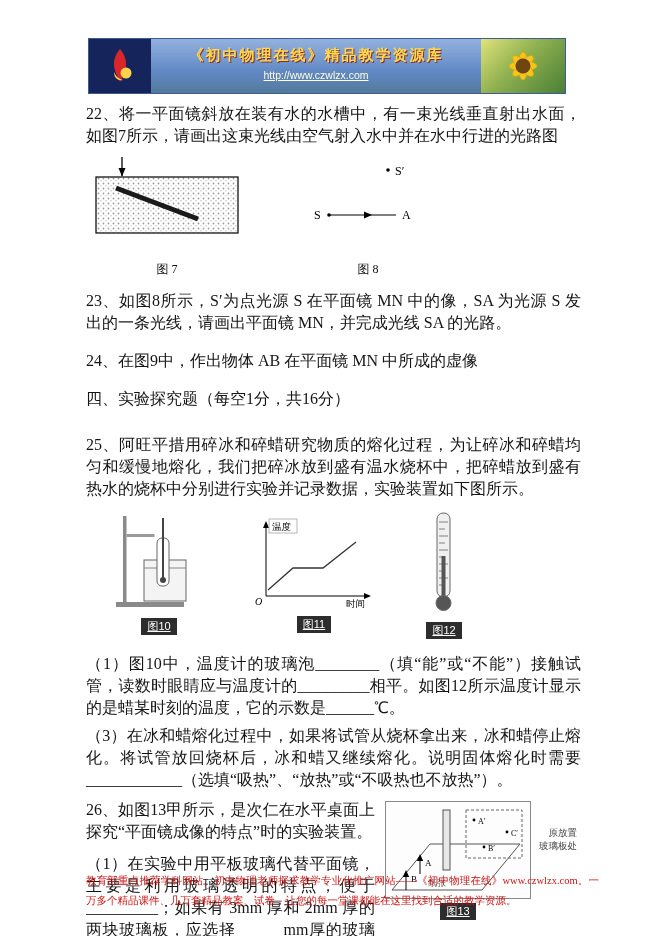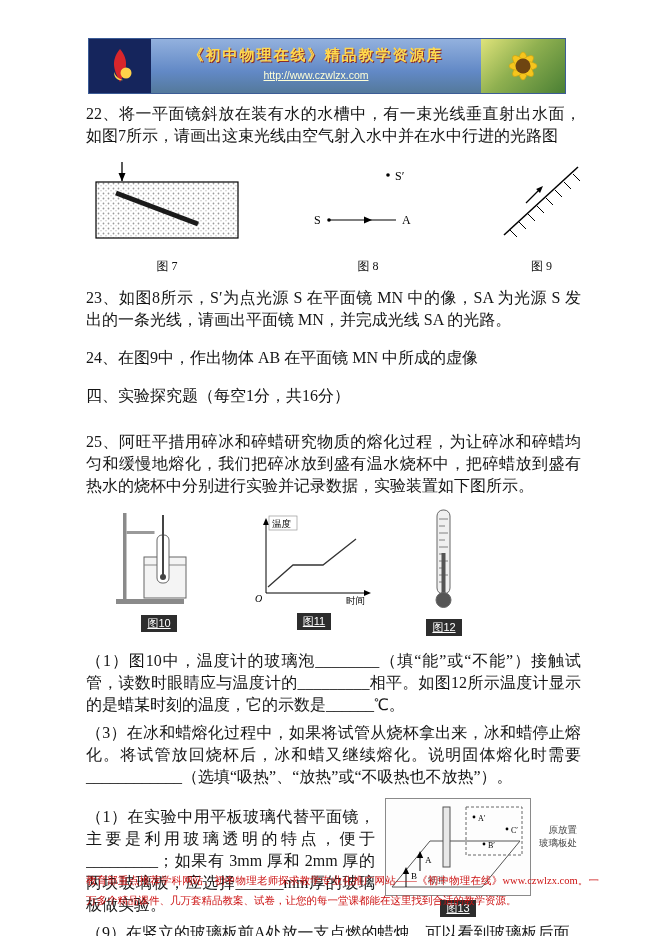--- a/index.html
+++ b/index.html
@@ -32,21 +32,21 @@
   .sec4 { margin-top:16px; }
   .q25 { margin-top:24px; }
   .s1 { margin-top:14px; }
   .s2 { margin-top:6px; }
   .s3 { margin-top:6px; }
 
   
   .figrow1 { display:flex; align-items:flex-end; gap:66px; margin:10px 0 4px 6px; }
   .figrow2 { display:flex; align-items:flex-start; gap:44px; margin:10px 0 6px 28px; }
   figure { text-align:center; }
-  figcaption { font-size:12px; margin-top:12px; color:#111; }
+  figcaption { font-size:12px; margin-top:20px; color:#111; }
   .figchip { display:inline-block; background:#2d2d2d; color:#fff; font-size:11px;
              padding:1px 6px; margin-top:4px; font-family:"Liberation Sans", sans-serif;text-decoration:underline; }
 
   
   .q26wrap { margin-top:8px; overflow:hidden; }
   .fig13-outer { float:right; width:196px; margin:2px 0 4px 10px; text-align:center; }
   .fig13-row { display:flex; align-items:flex-start; }
   .fig13-box { width:146px; height:98px; border:1px solid #8a8a8a; background:#fdfdfd; }
   .fig13-sidelabel { width:46px; font-size:9.5px; color:#444; line-height:1.35;
                      white-space:pre-line; text-align:right; padding:26px 0 0 4px; }
@@ -113,38 +113,20 @@
           <text x="87" y="18" font-size="12">S′</text>
           <text x="6" y="62" font-size="12">S</text>
           <circle cx="21" cy="58" r="1.8" fill="#000"></circle>
           <line x1="21" y1="58" x2="88" y2="58" stroke="#000" stroke-width="1.2"></line>
           <polygon points="56,54.5 56,61.5 64,58" fill="#000"></polygon>
           <text x="94" y="62" font-size="12">A</text>
         </svg>
         <figcaption>图 8</figcaption>
       </figure>
 
-      <figure>
-        <svg width="95" height="85" viewBox="0 0 95 85">
-          <line x1="10" y1="78" x2="84" y2="10" stroke="#000" stroke-width="1.5"></line>
-          <g stroke="#000" stroke-width="1">
-            <line x1="16" y1="73" x2="23" y2="80"></line>
-            <line x1="25" y1="65" x2="32" y2="72"></line>
-            <line x1="34" y1="57" x2="41" y2="64"></line>
-            <line x1="43" y1="49" x2="50" y2="56"></line>
-            <line x1="52" y1="41" x2="59" y2="48"></line>
-            <line x1="61" y1="33" x2="68" y2="40"></line>
-            <line x1="70" y1="25" x2="77" y2="32"></line>
-            <line x1="79" y1="17" x2="86" y2="24"></line>
-          </g>
-          <line x1="32" y1="46" x2="46" y2="32" stroke="#000" stroke-width="1.2"></line>
-          <polygon points="49,29 46,35.9 42.1,32" fill="#000"></polygon>
-        </svg>
-        <figcaption>图 9</figcaption>
-      </figure>
     </div>
 
     <p class="p q23">23、如图8所示，S′为点光源 S 在平面镜 MN 中的像，SA 为光源 S 发出的一条光线，请画出平面镜 MN，并完成光线 SA 的光路。</p>
     <p class="p q24">24、在图9中，作出物体 AB 在平面镜 MN 中所成的虚像</p>
 
     <p class="p sec4">四、实验探究题（每空1分，共16分）</p>
     <p class="p q25">25、阿旺平措用碎冰和碎蜡研究物质的熔化过程，为让碎冰和碎蜡均匀和缓慢地熔化，我们把碎冰放到盛有温水烧杯中，把碎蜡放到盛有热水的烧杯中分别进行实验并记录数据，实验装置如下图所示。</p>
 
     <div class="figrow2">
       <figure>
@@ -223,20 +205,21 @@
               <text x="102" y="49" font-size="8">B′</text>
               <text x="42" y="84" font-size="9" fill="#666">纸张</text>
             </svg>
           </div>
           <div class="fig13-sidelabel">原放置
 玻璃板处</div>
         </div>
         <span class="figchip fig13-cap">图13</span>
       </div>
 
+      <p class="p">26、如图13甲所示，是次仁在水平桌面上探究“平面镜成像的特点”时的实验装置。</p>
       <p class="p" style="margin-top:10px">（1）在实验中用平板玻璃代替平面镜，主要是利用玻璃透明的特点，便于_________；如果有 3mm 厚和 2mm 厚的两块玻璃板，应选择______mm厚的玻璃板做实验。</p>
       <p class="p" style="margin-top:6px">（9）在竖立的玻璃板前A处放一支点燃的蜡烛，可以看到玻璃板后面</p>
     </div>
 
   </div>
 
   <div class="footer">教育部重点推荐学科网站、初中物理老师探求教学专业化推广网站——《初中物理在线》www.czwlzx.com。一万多个精品课件、几万套精品教案、试卷，让您的每一堂课都能在这里找到合适的教学资源。</div>
 </div>
 
 </body></html>

